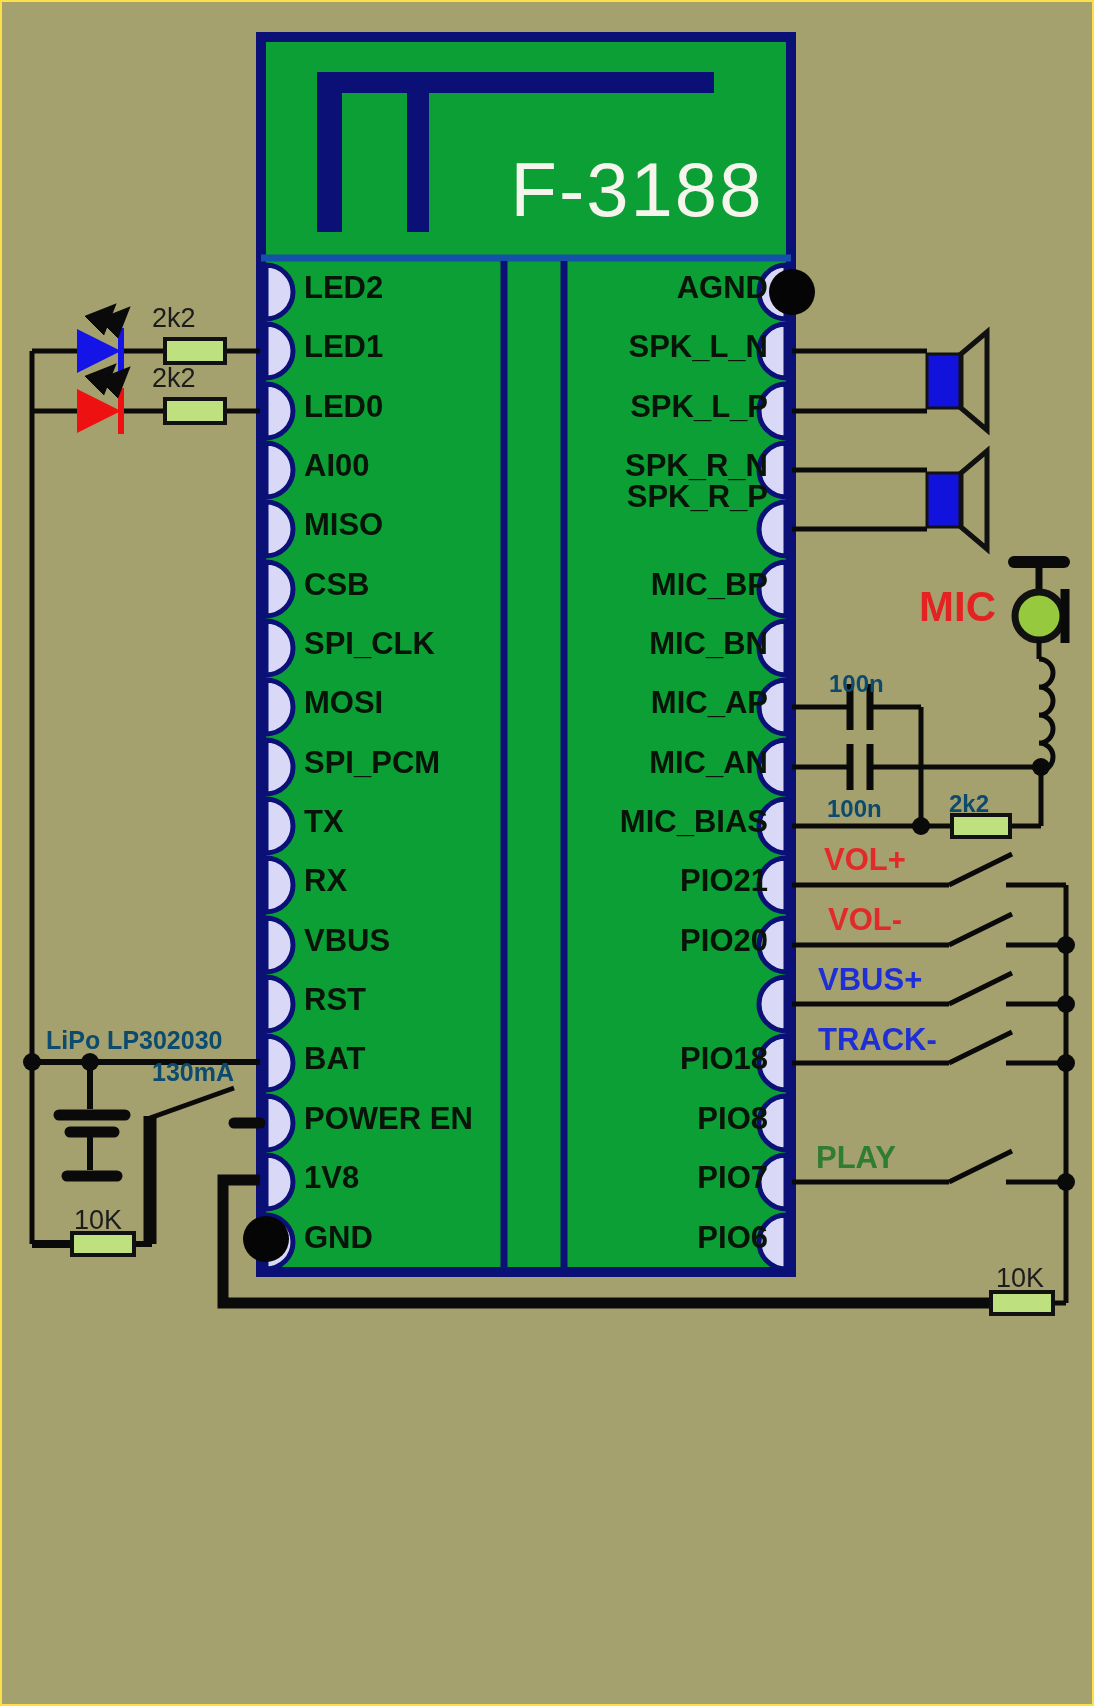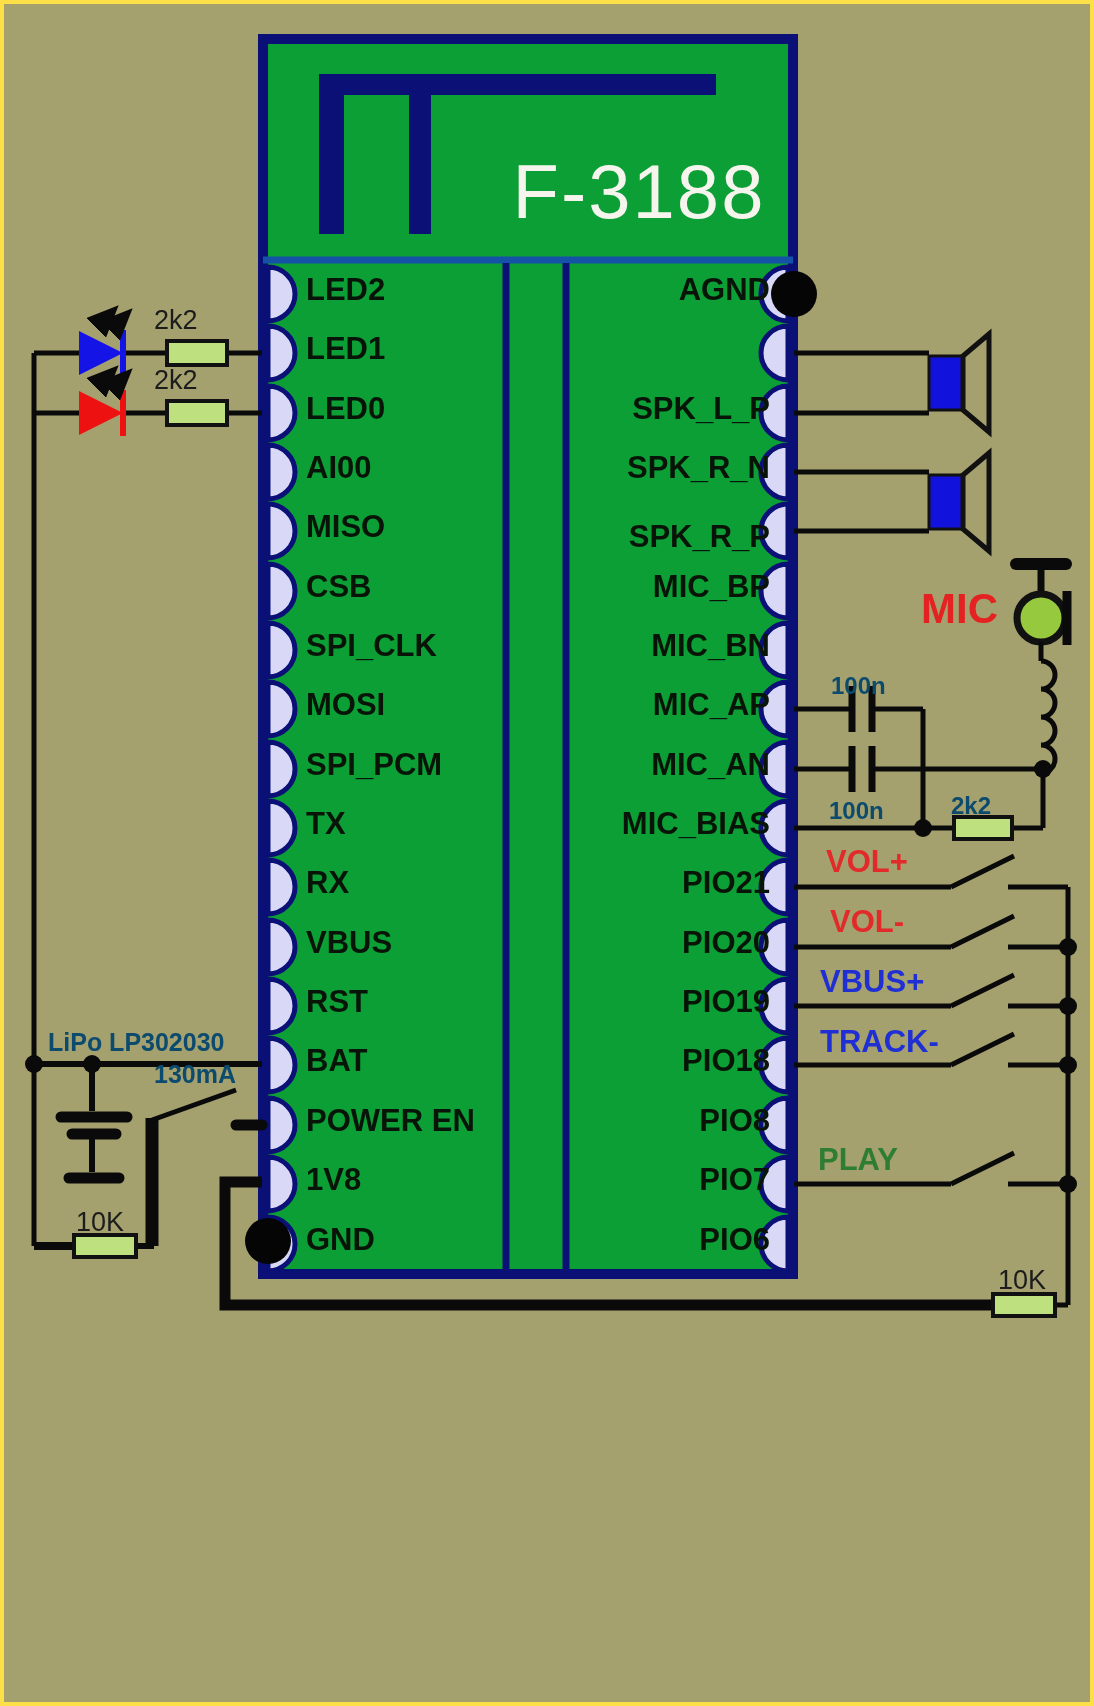--- a/index.html
+++ b/index.html
@@ -1,18 +1,18 @@
 <!DOCTYPE html>
 <html><head>
 <meta charset="utf-8">
 <style>
   html,body{margin:0;padding:0;background:#8f8d60;}
   #stage{
     position:relative;width:1094px;height:1706px;overflow:hidden;
-    background:#a4a16e;border:4px solid #fde047;box-sizing:border-box;
+    background:#a4a16e;border:2px solid #fde047;box-sizing:border-box;
     font-family:"Liberation Sans", sans-serif;
   }
   #schem{position:absolute;left:0;top:0;}
   .pl{position:absolute;left:302px;font:bold 31px/1 "Liberation Sans",sans-serif;color:#081408;white-space:nowrap;}
   .pr{position:absolute;left:420px;width:346px;text-align:right;font:bold 31px/1 "Liberation Sans",sans-serif;color:#081408;white-space:nowrap;}
   .title{position:absolute;left:490px;top:150px;width:290px;text-align:center;
          font:400 76px/1 "Liberation Sans",sans-serif;color:#f5f5ee;letter-spacing:2px;}
   .val{position:absolute;font:bold 24px/1 "Liberation Sans",sans-serif;color:#0c4a6e;white-space:nowrap;}
   .rv{position:absolute;font:27px/1 "Liberation Sans",sans-serif;color:#1c1c1c;white-space:nowrap;}
   .batt{position:absolute;font:bold 25px/1 "Liberation Sans",sans-serif;color:#0c4a6e;white-space:nowrap;}
@@ -209,31 +209,31 @@
 <div class="pl" style="top:804px">TX</div>
 <div class="pl" style="top:863px">RX</div>
 <div class="pl" style="top:923px">VBUS</div>
 <div class="pl" style="top:982px">RST</div>
 <div class="pl" style="top:1041px">BAT</div>
 <div class="pl" style="top:1101px">POWER EN</div>
 <div class="pl" style="top:1160px">1V8</div>
 <div class="pl" style="top:1220px">GND</div>
 
 <div class="pr" style="top:270px">AGND</div>
+<div class="pr" style="top:329px">SPK_L_N</div>
 <div class="pr" style="top:448px">SPK_R_N</div>
 <div class="pr" style="top:389px">SPK_L_P</div>
-<div class="pr" style="top:517px">SPK_R_P</div>
+<div class="pr" style="top:479px">SPK_R_P</div>
 <div class="pr" style="top:567px">MIC_BP</div>
 <div class="pr" style="top:626px">MIC_BN</div>
 <div class="pr" style="top:685px">MIC_AP</div>
 <div class="pr" style="top:804px">MIC_BIAS</div>
 <div class="pr" style="top:745px">MIC_AN</div>
 <div class="pr" style="top:863px">PIO21</div>
 <div class="pr" style="top:923px">PIO20</div>
-<div class="pr" style="top:982px">PIO19</div>
 <div class="pr" style="top:1041px">PIO18</div>
 <div class="pr" style="top:1101px">PIO8</div>
 <div class="pr" style="top:1160px">PIO7</div>
 <div class="pr" style="top:1220px">PIO6</div>
 
 <div class="rv" style="left:150px;top:303px">2k2</div>
 <div class="rv" style="left:150px;top:363px">2k2</div>
 <div class="rv" style="left:72px;top:1205px">10K</div>
 <div class="rv" style="left:994px;top:1263px">10K</div>
 <div class="val" style="left:827px;top:670px">100n</div>

